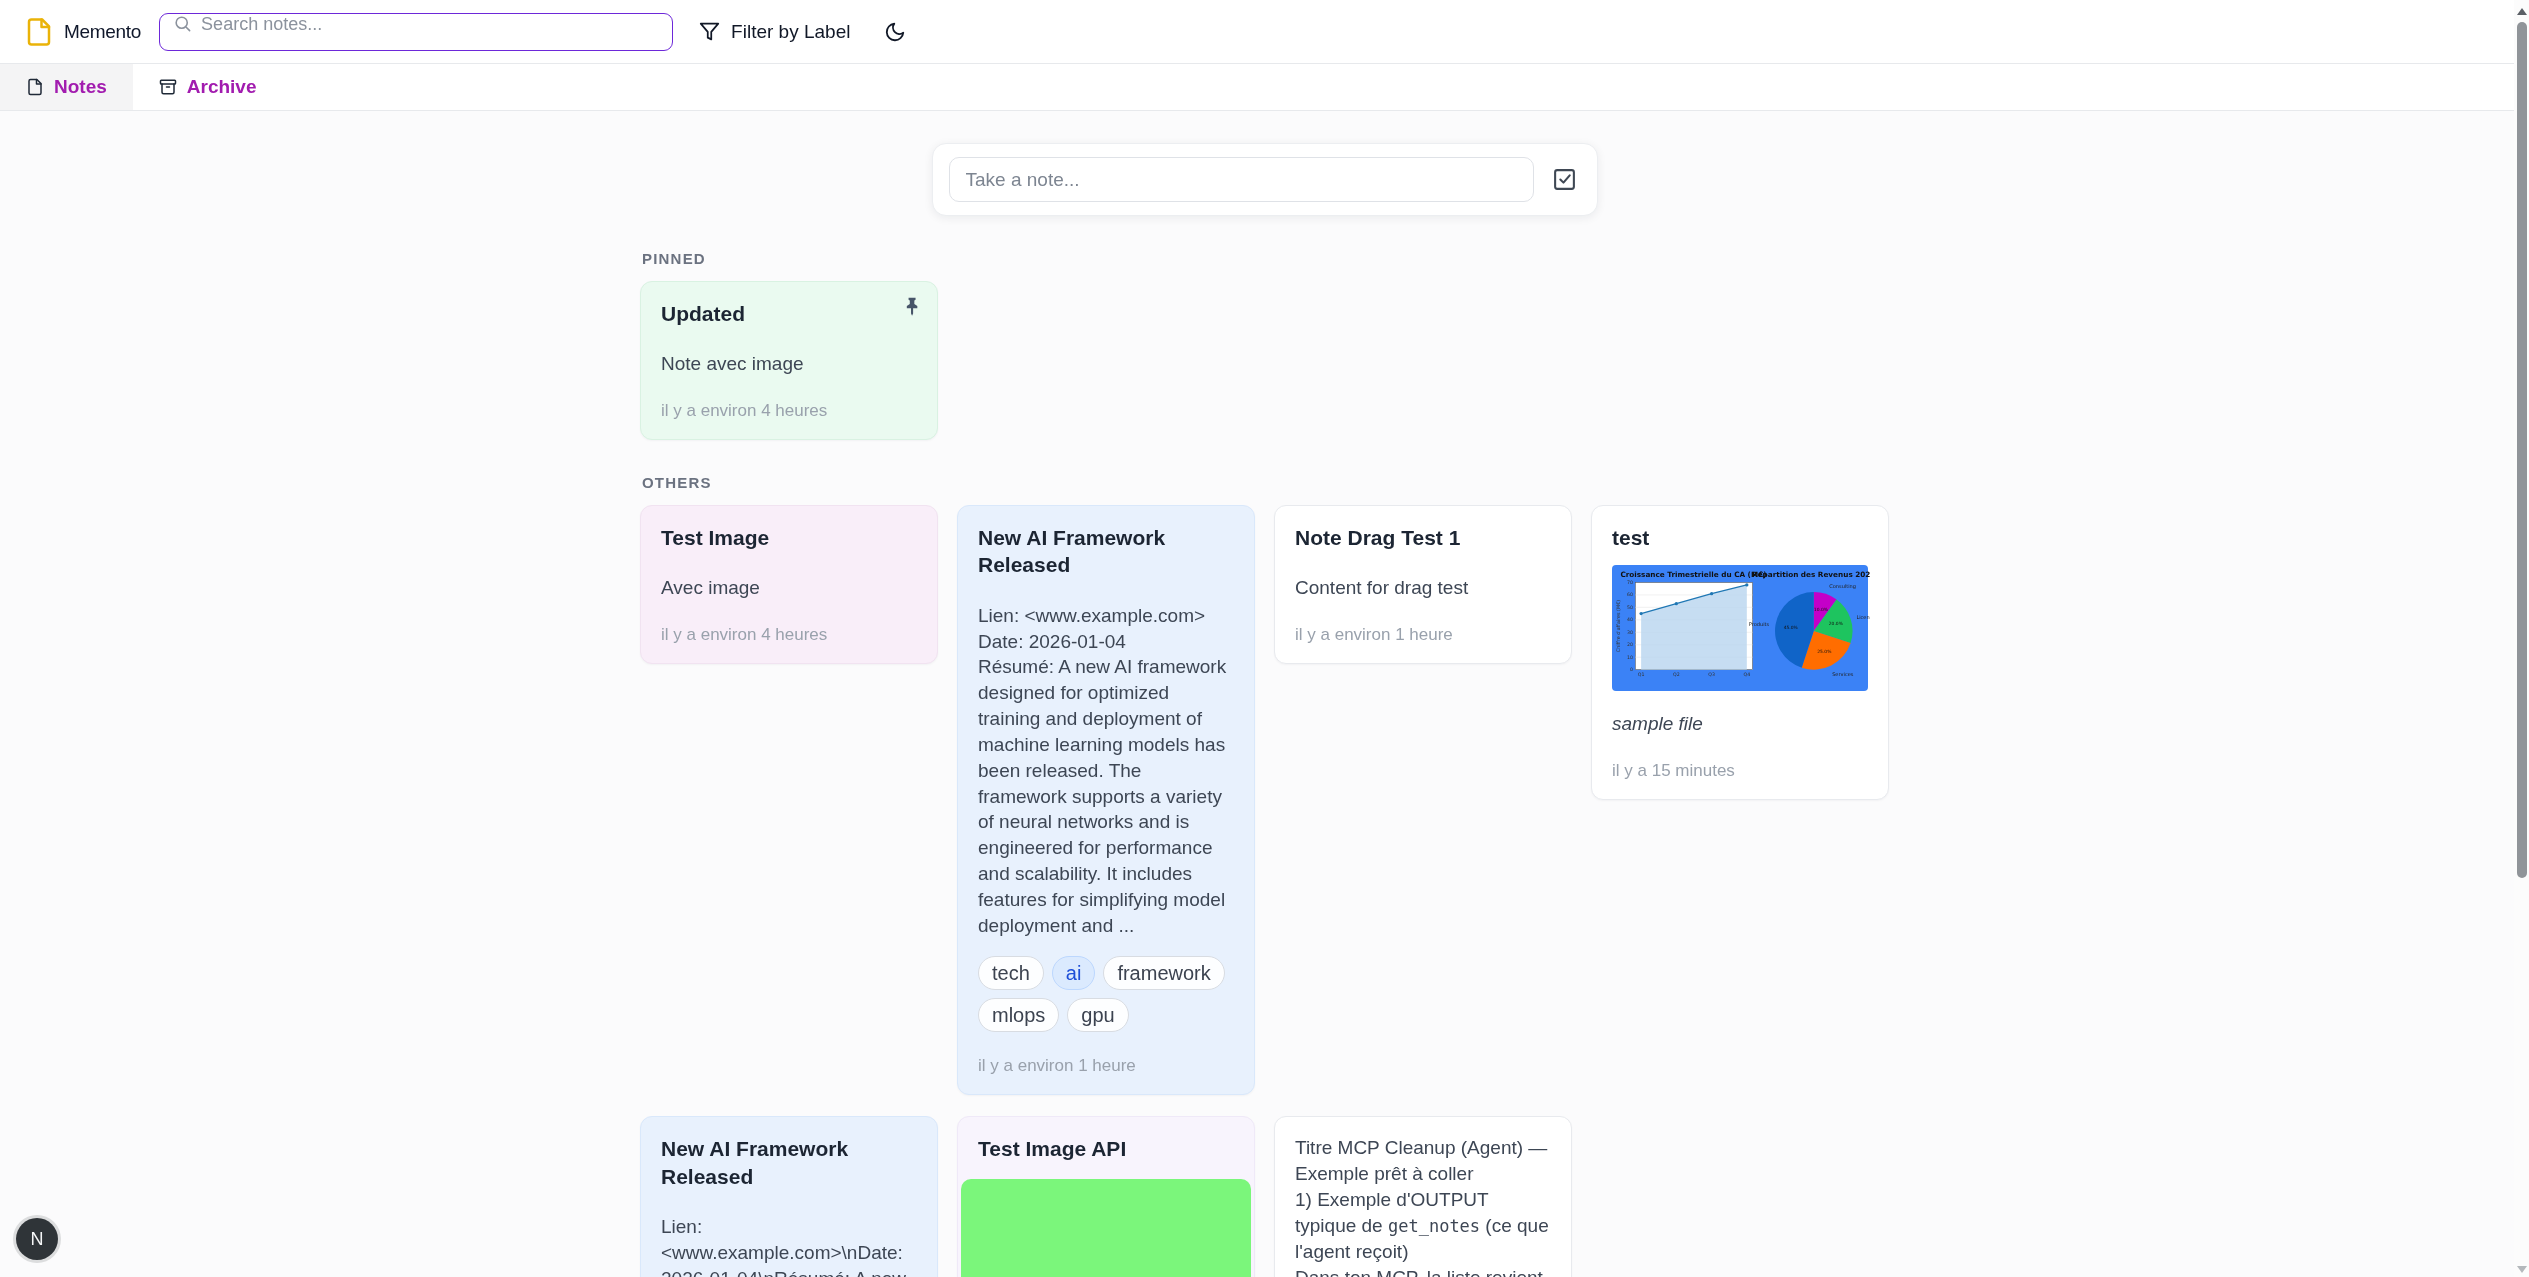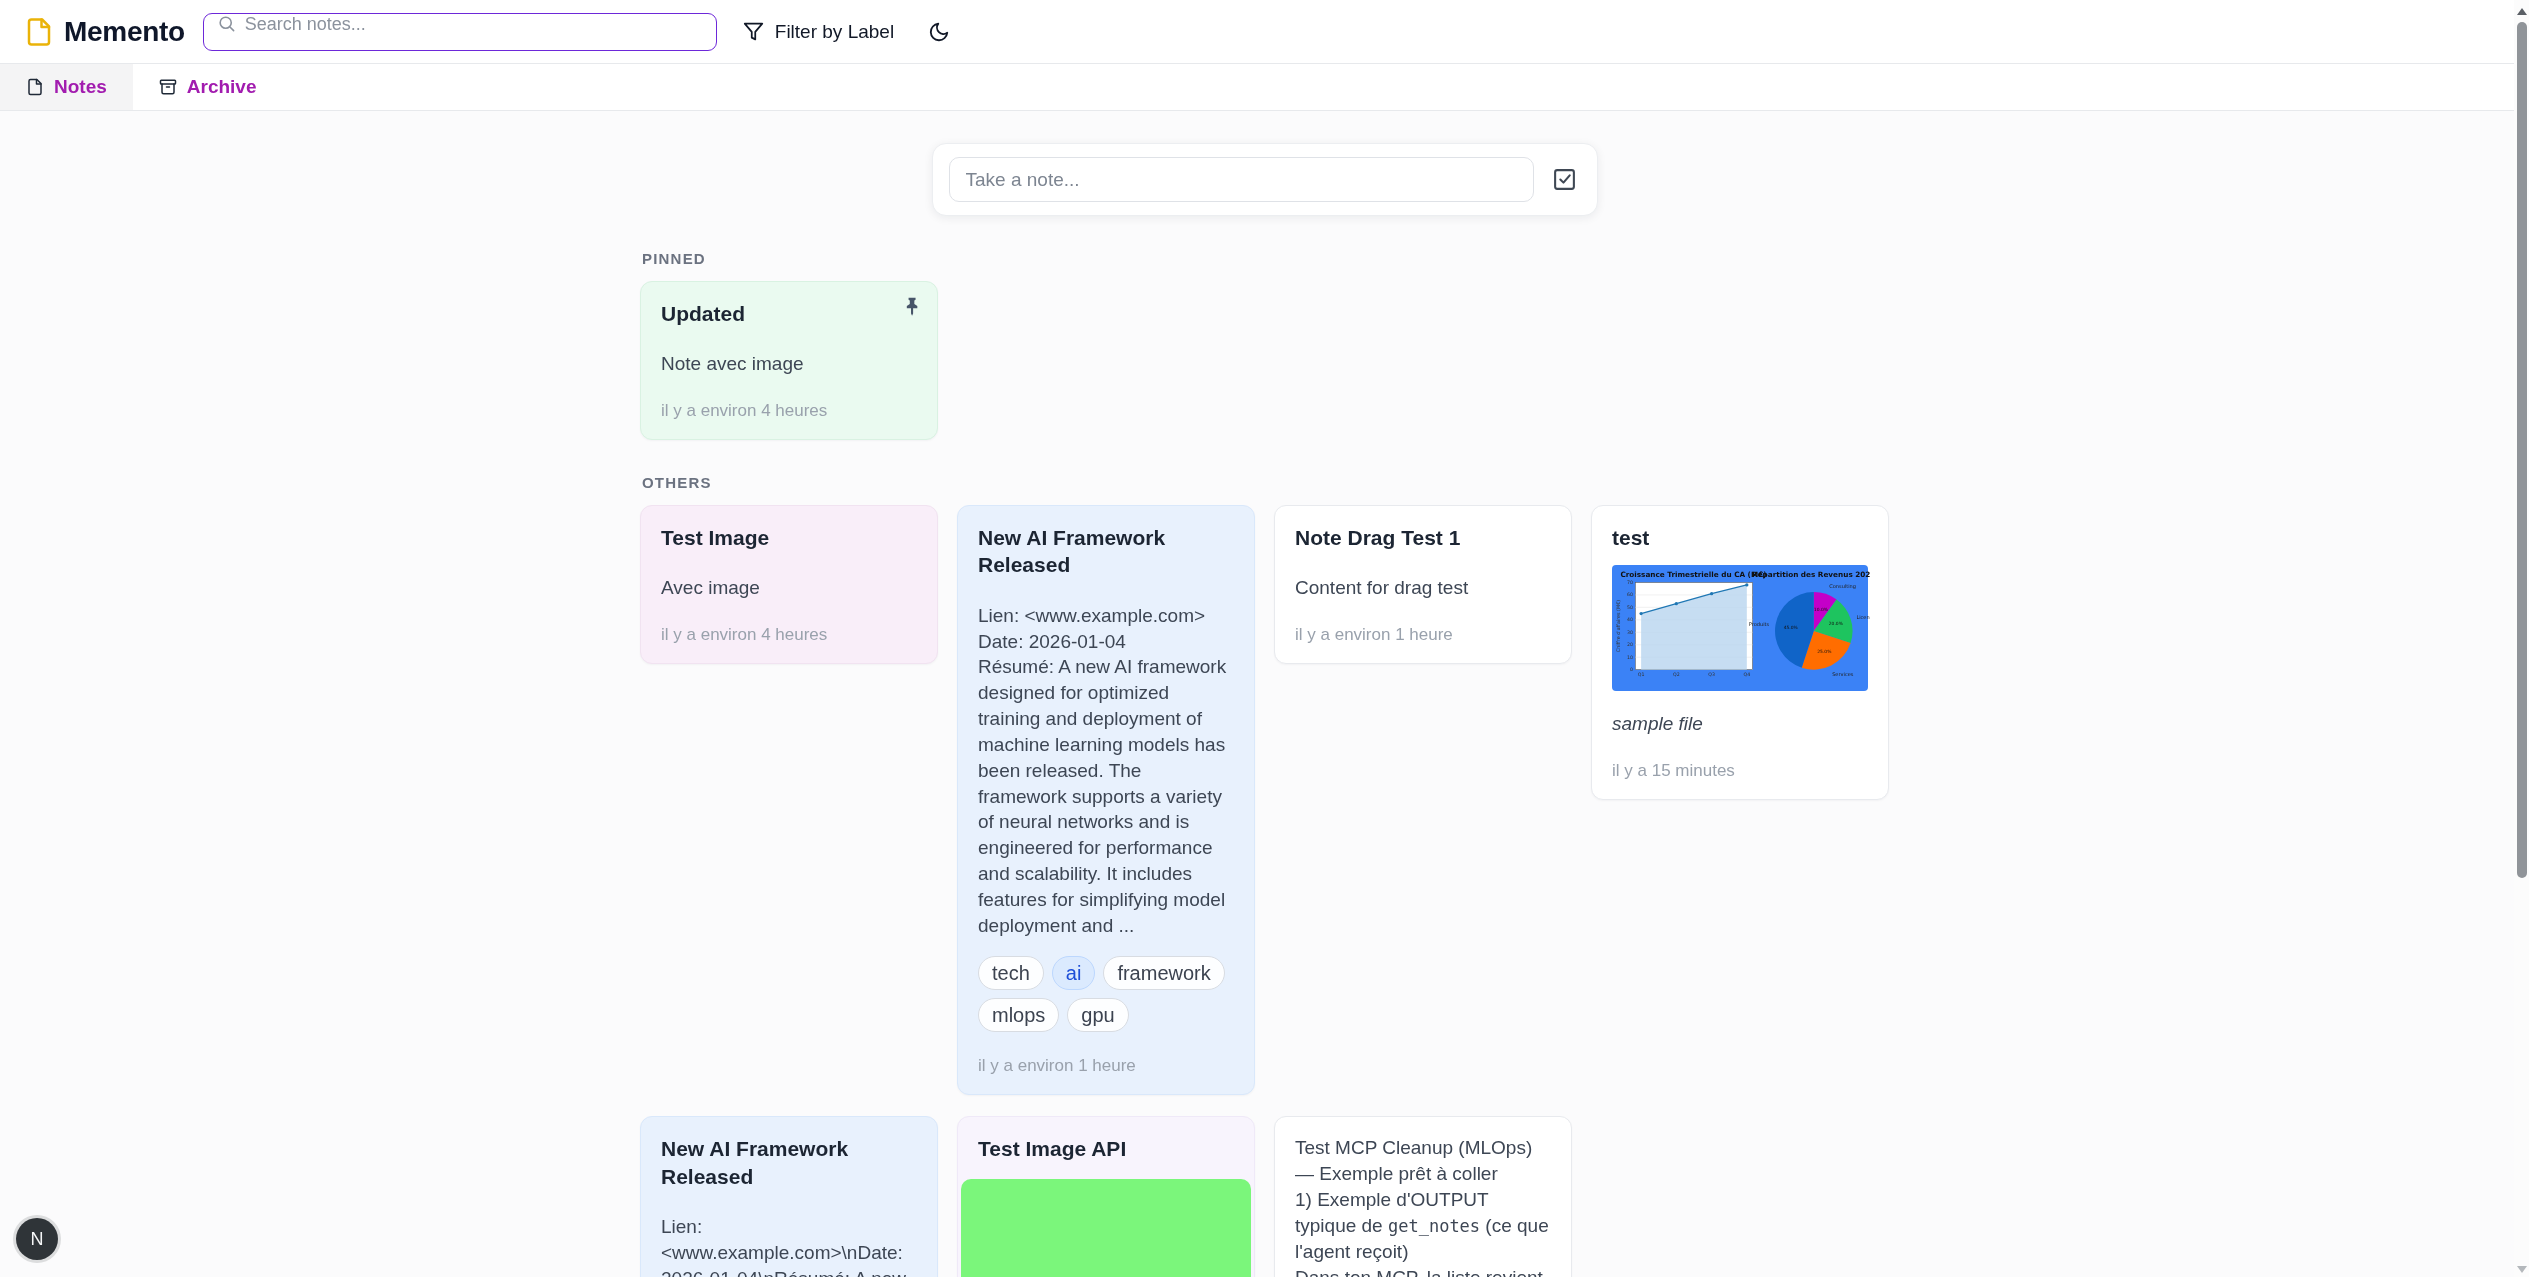--- a/index.html
+++ b/index.html
@@ -8,21 +8,21 @@
     font-family:"Liberation Sans", sans-serif;
     background:#fbfbfc; color:#1c2533;
     overflow:hidden; position:relative;
   }
   
   .header {
     height:64px; background:#fff; border-bottom:1px solid #e7e9ec;
     display:flex; align-items:center; padding:0 24px;
   }
   .logo-wrap { display:flex; align-items:center; gap:10px; }
-  .app-title { font-size:28px; font-weight:700; color:#0f172a; letter-spacing:-.3px; }
+  .app-title { font-size:19px; font-weight:400; color:#0f172a; letter-spacing:-.3px; }
   .search-box {
     position:relative; margin-left:18px; width:514px; height:38px;
     border:1px solid #6d28d9; border-radius:9px; background:#fff;
     display:flex; align-items:flex-start;
   }
   .search-box svg { margin-left:13px; }
   .search-input {
     border:none; outline:none; background:transparent; flex:1;
     font-family:"Liberation Sans", sans-serif;
     font-size:18px; color:#374151; padding:0 12px 0 9px;
@@ -312,21 +312,21 @@
 
     <article class="card card-lavender">
       <div class="lavender-head">
         <h3 class="note-title">Test Image API</h3>
       </div>
       <div class="green-img"></div>
     </article>
 
     <article class="card">
       <div class="mcp-par">
-        <span>Test MCP Cleanup (MLOps) — Exemple prêt à coller</span><br>
+        <span>Titre MCP Cleanup (Agent) — Exemple prêt à coller</span><br>
         <span>1) Exemple d'OUTPUT typique de </span><span class="mono">get_notes</span><span> (ce que l'agent reçoit)</span><br>
         <span>Dans ton MCP, la liste revient souvent dans </span>
       </div>
 
     </article>
 
 
   </div>
 </main>
 

